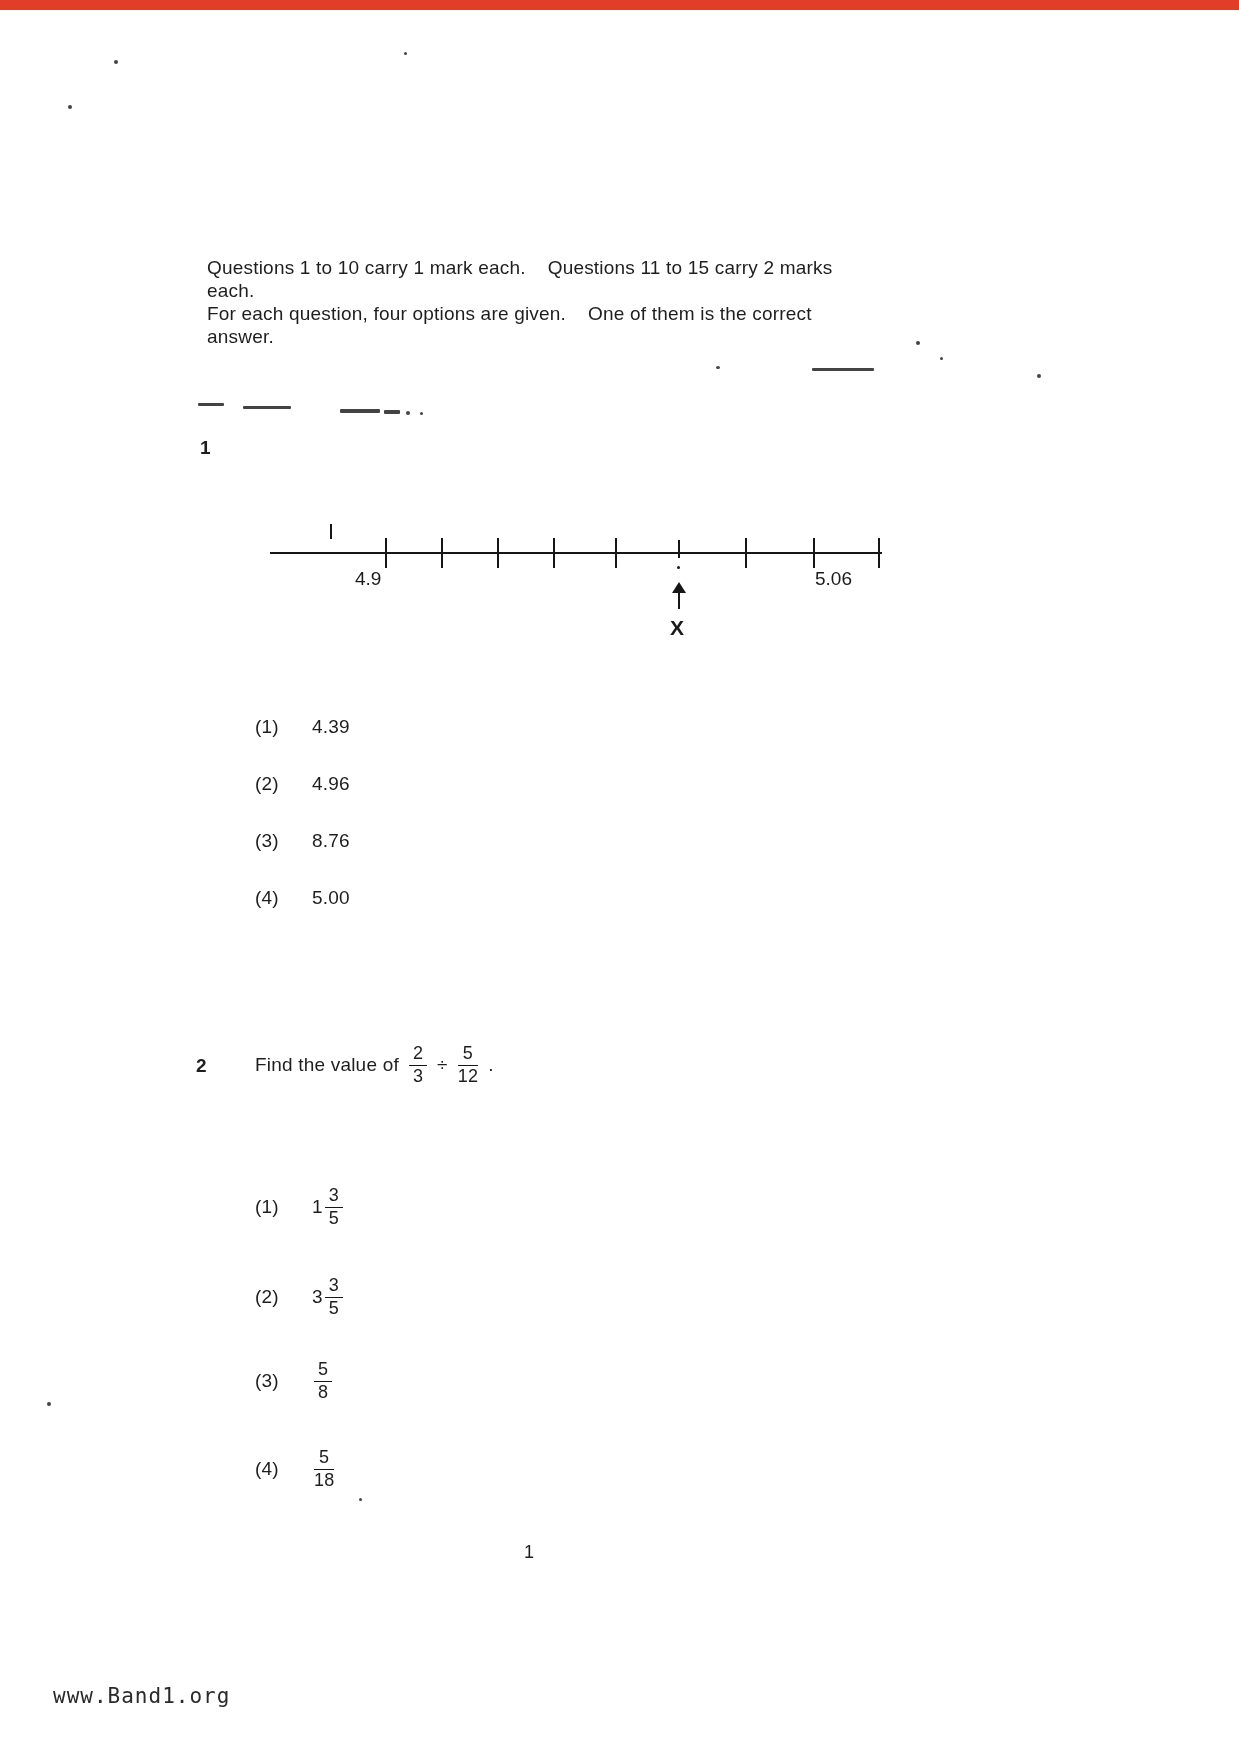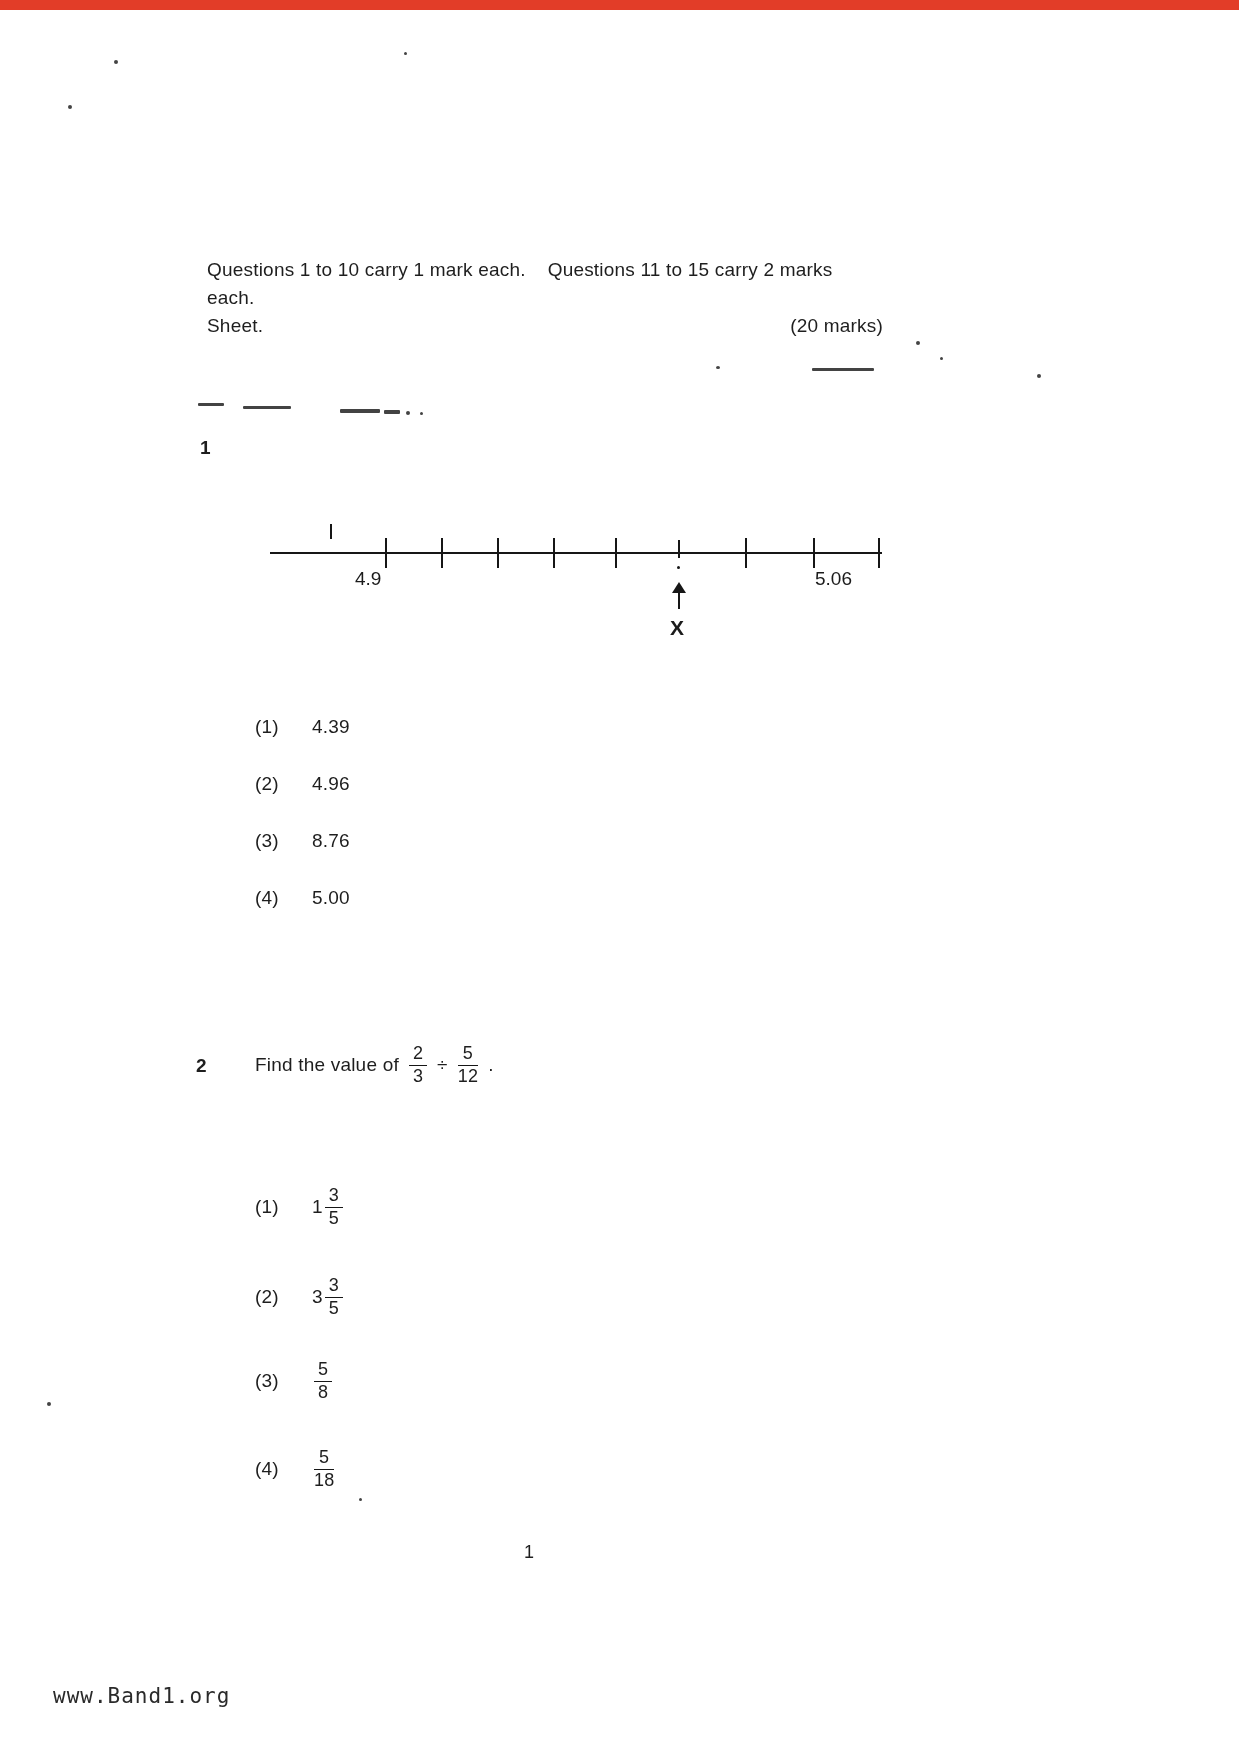--- a/index.html
+++ b/index.html
@@ -13,21 +13,21 @@
   }
   .top-bar {
     position:absolute; left:0; top:0; width:1239px; height:10px;
     background:#e23d28;
   }
   .scan-text { color:#1e1e1e; letter-spacing:0.2px; }
 
   
   .instructions {
     position:absolute; left:207px; top:256px; width:676px;
-    font-size:19px; line-height:28px;
+    font-size:19px; line-height:23px;
   }
   .instr-line { white-space:pre-wrap; }
   .instr-last { display:flex; justify-content:space-between; }
 
   
   .artifact { position:absolute; background:#222; border-radius:1px; opacity:.85; }
   .dot { border-radius:50%; }
 
   
   .q-num { position:absolute; font-size:19px; font-weight:bold; }
@@ -78,24 +78,21 @@
 <div class="page">
 
   <div class="top-bar"></div>
 
   <div class="artifact dot" style="left:114px; top:60px; width:4px; height:4px;"></div>
   <div class="artifact dot" style="left:404px; top:52px; width:3px; height:3px;"></div>
   <div class="artifact dot" style="left:68px; top:105px; width:4px; height:4px;"></div>
 
   <div class="instructions scan-text">
     <div class="instr-line">Questions 1 to 10 carry 1 mark each.    Questions 11 to 15 carry 2 marks each.</div>
-    <div class="instr-line instr-last">
-      <span>Sheet.</span>
-      <span>(20 marks)</span>
-    </div>
+    <div class="instr-line">For each question, four options are given.    One of them is the correct answer.</div>
   </div>
 
   <div class="artifact" style="left:198px; top:403px; width:26px; height:3px;"></div>
   <div class="artifact" style="left:243px; top:406px; width:48px; height:3px;"></div>
   <div class="artifact" style="left:340px; top:409px; width:40px; height:4px;"></div>
   <div class="artifact" style="left:384px; top:410px; width:16px; height:4px;"></div>
   <div class="artifact dot" style="left:406px; top:411px; width:4px; height:4px;"></div>
   <div class="artifact dot" style="left:420px; top:412px; width:3px; height:3px;"></div>
   <div class="artifact dot" style="left:716px; top:366px; width:4px; height:3px;"></div>
   <div class="artifact" style="left:812px; top:368px; width:62px; height:3px;"></div>

